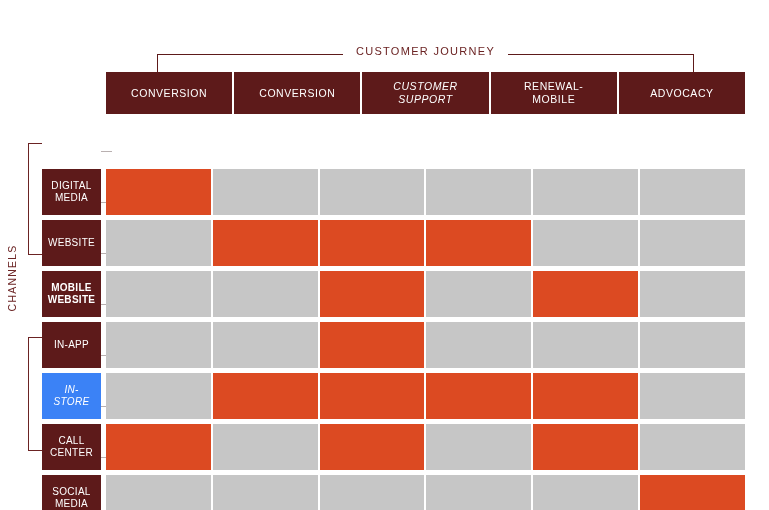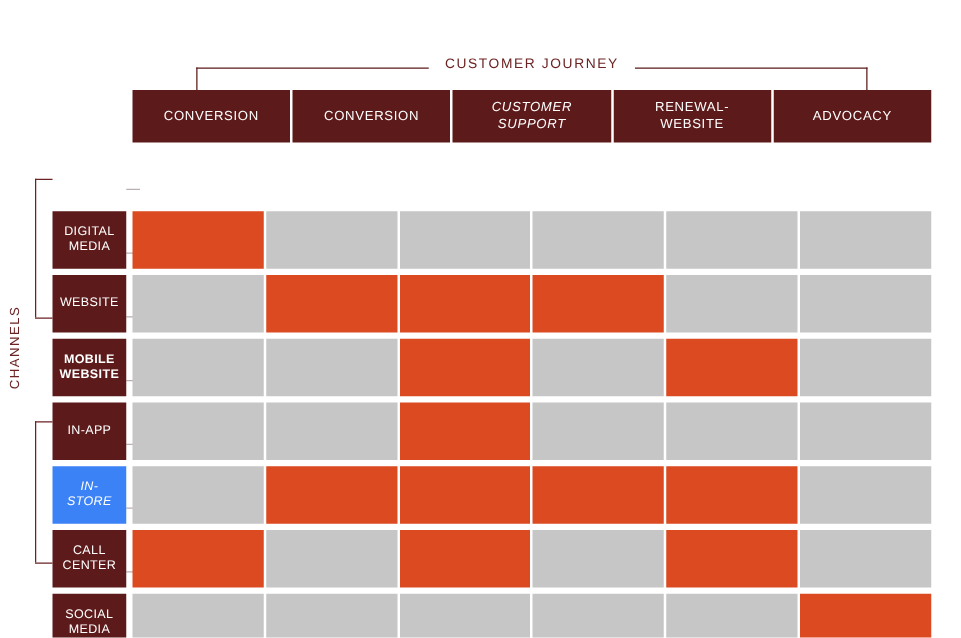--- a/index.html
+++ b/index.html
@@ -186,21 +186,21 @@
     <div class="tick-right"></div>
     <div class="journey-label">CUSTOMER JOURNEY</div>
   </div>
 
   <div class="col-headers">
     <div class="col-header" style="background: rgb(93, 26, 26);">CONVERSION</div>
     <div class="col-header" style="background: rgb(93, 26, 26);">CONVERSION</div>
     <div class="col-header" style="background: rgb(93, 26, 26); font-style: italic;">CUSTOMER
 SUPPORT</div>
     <div class="col-header" style="background: rgb(93, 26, 26);">RENEWAL-
-WEBSITE</div>
+MOBILE</div>
     <div class="col-header" style="background: rgb(93, 26, 26);">ADVOCACY</div>
   </div>
 
   <div class="channels-label">CHANNELS</div>
   <div class="ch-bracket-seg ch-spine-top"></div>
   <div class="ch-bracket-seg ch-spine-bottom"></div>
   <div class="ch-bracket-seg ch-stub ch-stub-a"></div>
   <div class="ch-bracket-seg ch-stub ch-stub-b"></div>
   <div class="ch-bracket-seg ch-stub ch-stub-c"></div>
   <div class="ch-bracket-seg ch-stub ch-stub-d"></div>

